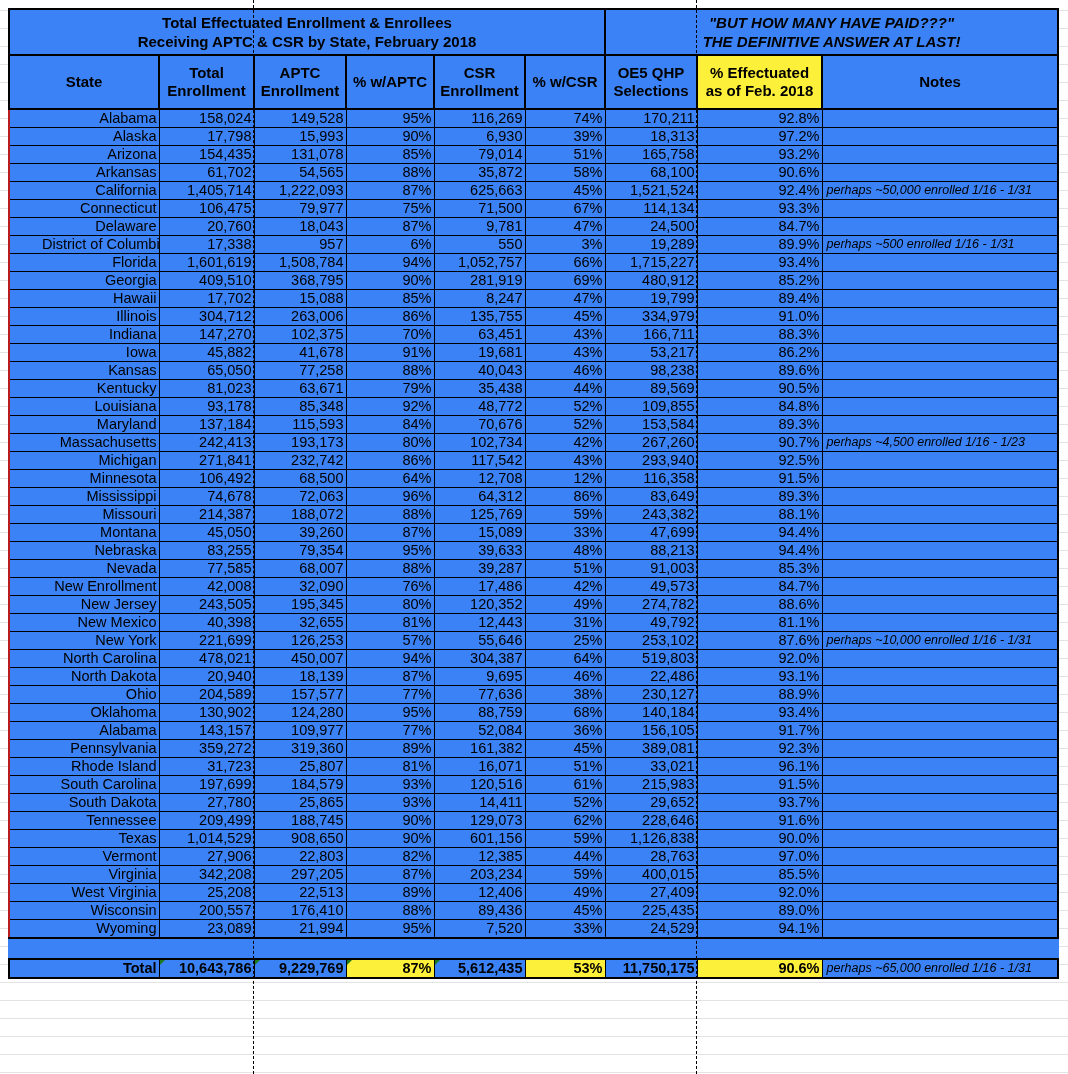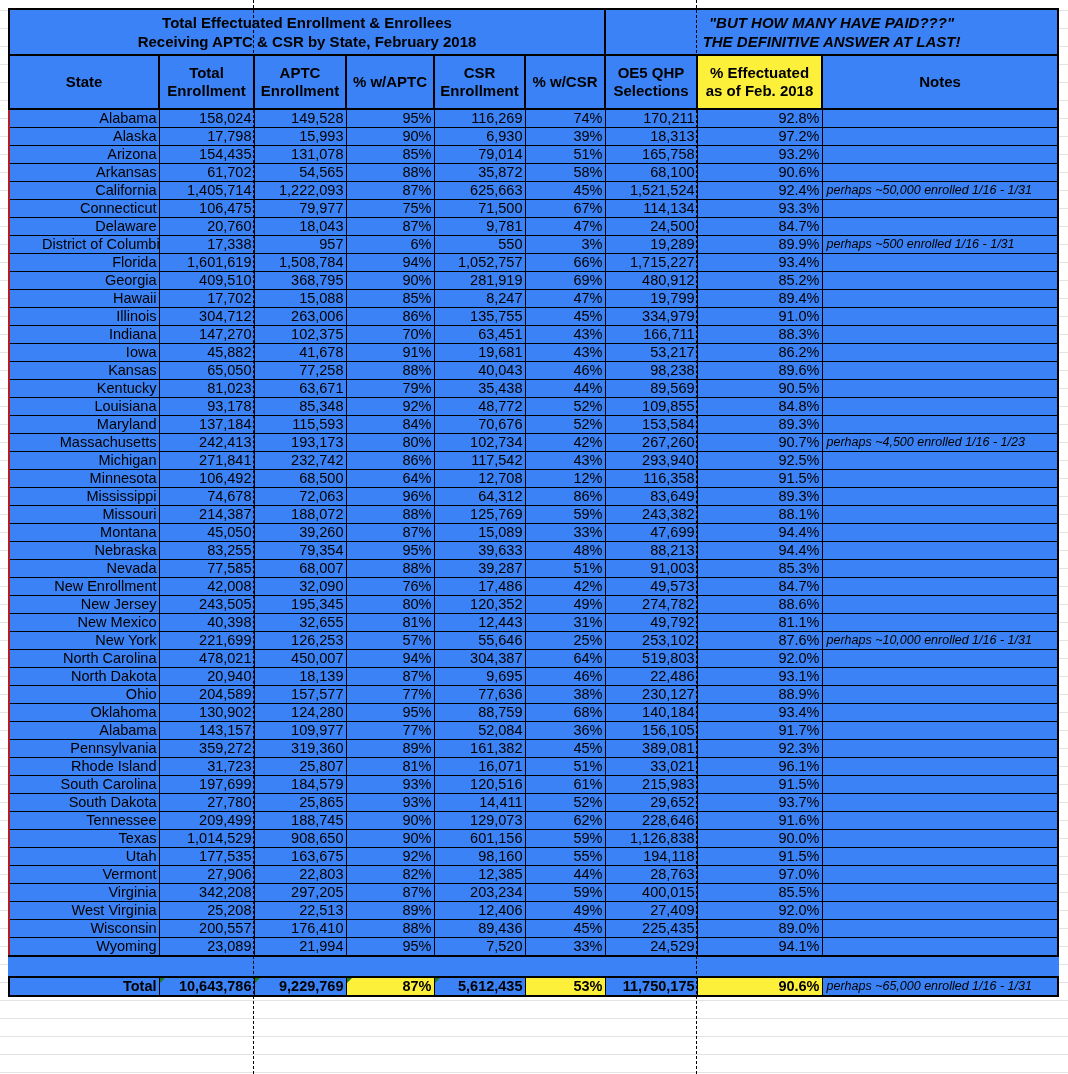--- a/index.html
+++ b/index.html
@@ -590,31 +590,20 @@
           <td>1,014,529</td>
           <td>908,650</td>
           <td>90%</td>
           <td>601,156</td>
           <td>59%</td>
           <td>1,126,838</td>
           <td>90.0%</td>
           <td class="notes"></td>
         </tr>
         <tr>
-          <td class="state">Utah</td>
-          <td>177,535</td>
-          <td>163,675</td>
-          <td>92%</td>
-          <td>98,160</td>
-          <td>55%</td>
-          <td>194,118</td>
-          <td>91.5%</td>
-          <td class="notes"></td>
-        </tr>
-        <tr>
           <td class="state">Vermont</td>
           <td>27,906</td>
           <td>22,803</td>
           <td>82%</td>
           <td>12,385</td>
           <td>44%</td>
           <td>28,763</td>
           <td>97.0%</td>
           <td class="notes"></td>
         </tr>

